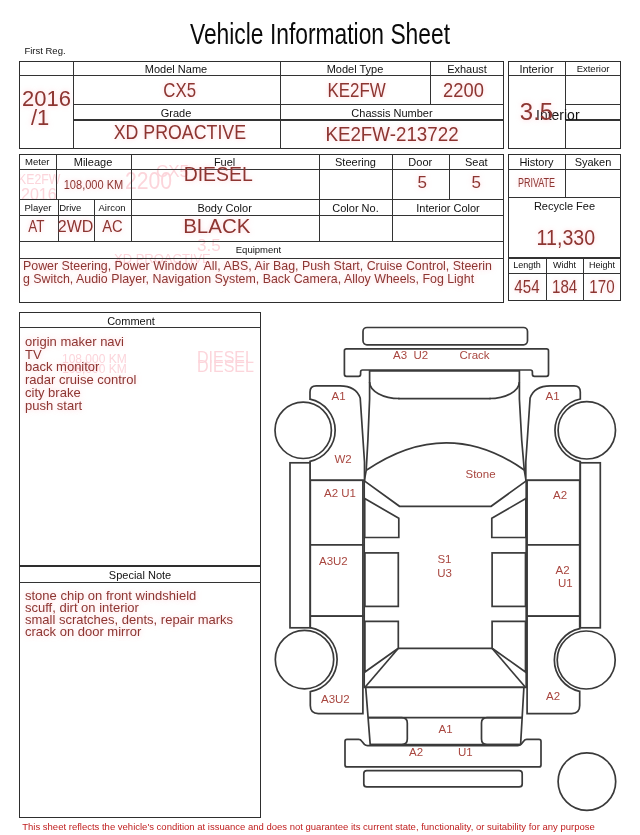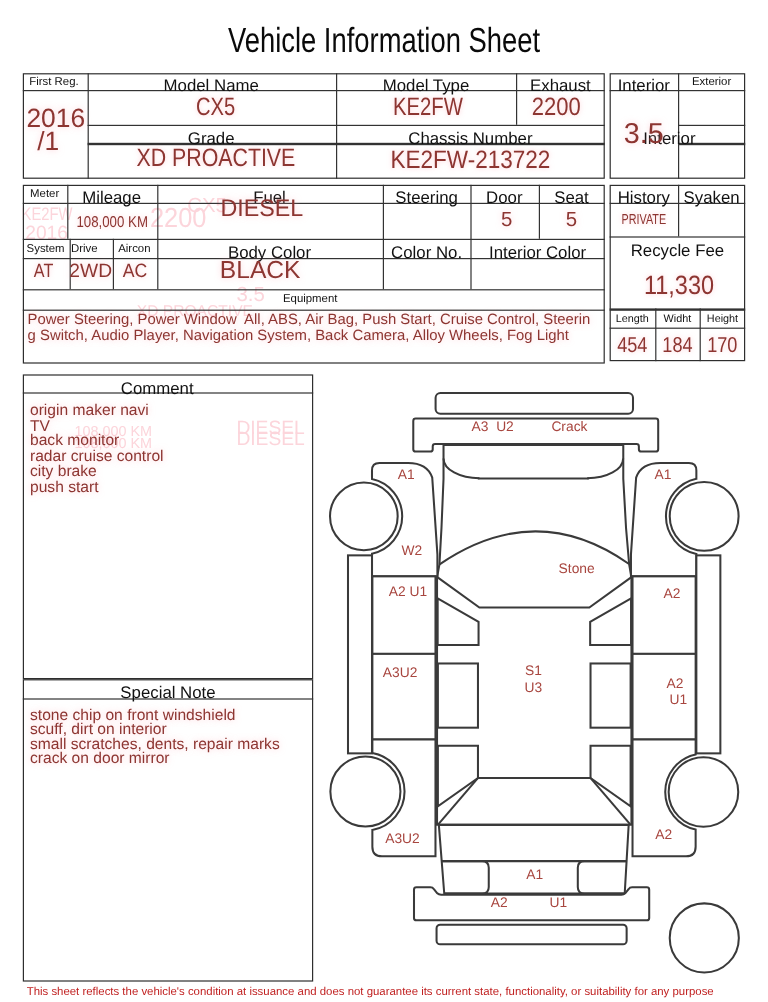--- a/index.html
+++ b/index.html
@@ -1,21 +1,21 @@
 <!DOCTYPE html>
 <html><head><meta charset="utf-8">
 <style>
   html,body{margin:0;padding:0}
   body{width:640px;height:835px;position:relative;background:#fff;
        font-family:"Liberation Sans",sans-serif;overflow:hidden}
   .abs{position:absolute}
   .box{position:absolute;border:1.7px solid #2e2e2e;box-sizing:border-box}
   .hl{position:absolute;background:#333;height:1.3px}
   .vl{position:absolute;background:#333;width:1.3px}
-  .lb{position:absolute;color:#111;font-size:14px;text-align:center;white-space:nowrap}
+  .lb{position:absolute;color:#111;font-size:11px;text-align:center;white-space:nowrap}
   .vr{position:absolute;color:#8d3531;text-align:center;white-space:nowrap;
       text-shadow:0 0 5px rgba(255,170,180,.55)}
   .gh{position:absolute;color:#fcd5db;white-space:nowrap;pointer-events:none}
   svg text{font-family:"Liberation Sans",sans-serif}
 </style></head>
 <body>
 <div class="abs" style="left:0;top:18px;width:640px;text-align:center;font-size:29px;color:#0a0a0a;transform:scaleX(.787);transform-origin:320px 0">Vehicle Information Sheet</div>
 
 <div class="gh" style="left:18px;top:170px;font-size:15px;transform:scaleX(.82);transform-origin:0 0">KE2FW</div>
 <div class="gh" style="left:21px;top:186px;font-size:16px">2016</div>
@@ -28,21 +28,21 @@
 <div class="gh" style="left:197px;top:349px;font-size:16px">DIESEL</div>
 <div class="gh" style="left:197px;top:358px;font-size:16px">DIESEL</div>
 
 <div class="box" style="left:19px;top:60.5px;width:485px;height:88.2px"></div>
 <div class="vl" style="left:72.5px;top:60.5px;height:88.2px"></div>
 <div class="vl" style="left:280px;top:60.5px;height:88.2px"></div>
 <div class="vl" style="left:430px;top:60.5px;height:43px"></div>
 <div class="hl" style="left:19px;top:74.5px;width:485px"></div>
 <div class="hl" style="left:72.5px;top:103.5px;width:431.5px"></div>
 <div class="hl" style="left:72.5px;top:119.4px;width:431.5px"></div>
-<div class="lb" style="left:19px;top:63px;width:52px;font-size:9.5px">First Reg.</div>
+<div class="lb" style="left:19px;top:45px;width:52px;font-size:9.5px">First Reg.</div>
 <div class="lb" style="left:72.5px;top:63px;width:207px">Model Name</div>
 <div class="lb" style="left:280px;top:63px;width:150px">Model Type</div>
 <div class="lb" style="left:430px;top:63px;width:74px">Exhaust</div>
 <div class="lb" style="left:72.5px;top:106.5px;width:207px">Grade</div>
 <div class="lb" style="left:280px;top:106.5px;width:224px">Chassis Number</div>
 <div class="vr" style="left:22px;top:89px;width:52px;font-size:22px;line-height:19px;text-align:left">2016<br><span style="padding-left:9px">/1</span></div>
 <div class="vr" style="left:72.5px;top:78px;width:207px;font-size:21px;transform:scaleX(.8) translateX(4px)">CX5</div>
 <div class="vr" style="left:280px;top:78px;width:150px;font-size:21px;transform:scaleX(.806) translateX(2px)">KE2FW</div>
 <div class="vr" style="left:430px;top:78px;width:74px;font-size:21px;transform:scaleX(.873) translateX(-4px)">2200</div>
 <div class="vr" style="left:72.5px;top:119.8px;width:207px;font-size:21px;transform:scaleX(.847) translateX(4px)">XD PROACTIVE</div>
@@ -70,21 +70,21 @@
 <div class="vl" style="left:130.6px;top:153.5px;height:87.7px"></div>
 <div class="vl" style="left:319px;top:153.5px;height:87.7px"></div>
 <div class="vl" style="left:392px;top:153.5px;height:87.7px"></div>
 <div class="vl" style="left:448.5px;top:153.5px;height:45.5px"></div>
 <div class="lb" style="left:19px;top:156px;width:36.5px;font-size:9.5px">Meter</div>
 <div class="lb" style="left:55.5px;top:156px;width:75px">Mileage</div>
 <div class="lb" style="left:130.6px;top:156px;width:188px">Fuel</div>
 <div class="lb" style="left:319px;top:156px;width:73px">Steering</div>
 <div class="lb" style="left:392px;top:156px;width:56.5px">Door</div>
 <div class="lb" style="left:448.5px;top:156px;width:55.5px">Seat</div>
-<div class="lb" style="left:19px;top:201.5px;width:38px;font-size:9.5px">System</div>
+<div class="lb" style="left:19px;top:201.5px;width:38px;font-size:9.5px">Player</div>
 <div class="lb" style="left:57.8px;top:201.5px;width:25px;font-size:9.5px">Drive</div>
 <div class="lb" style="left:93.5px;top:201.5px;width:37px;font-size:9.5px">Aircon</div>
 <div class="lb" style="left:130.6px;top:201.5px;width:188px">Body Color</div>
 <div class="lb" style="left:319px;top:201.5px;width:73px">Color No.</div>
 <div class="lb" style="left:392px;top:201.5px;width:112px">Interior Color</div>
 <div class="lb" style="left:19px;top:244px;width:479px;font-size:9.5px">Equipment</div>
 <div class="vr" style="left:55.5px;top:177.2px;width:75px;font-size:13px;transform:scaleX(.85)">108,000 KM</div>
 <div class="vr" style="left:130.6px;top:163.4px;width:188px;font-size:20px;transform:scaleX(.97) translateX(-7px)">DIESEL</div>
 <div class="vr" style="left:392px;top:173.2px;width:56.5px;font-size:17px;transform:translateX(2px)">5</div>
 <div class="vr" style="left:448.5px;top:173.2px;width:55.5px;font-size:17px">5</div>

